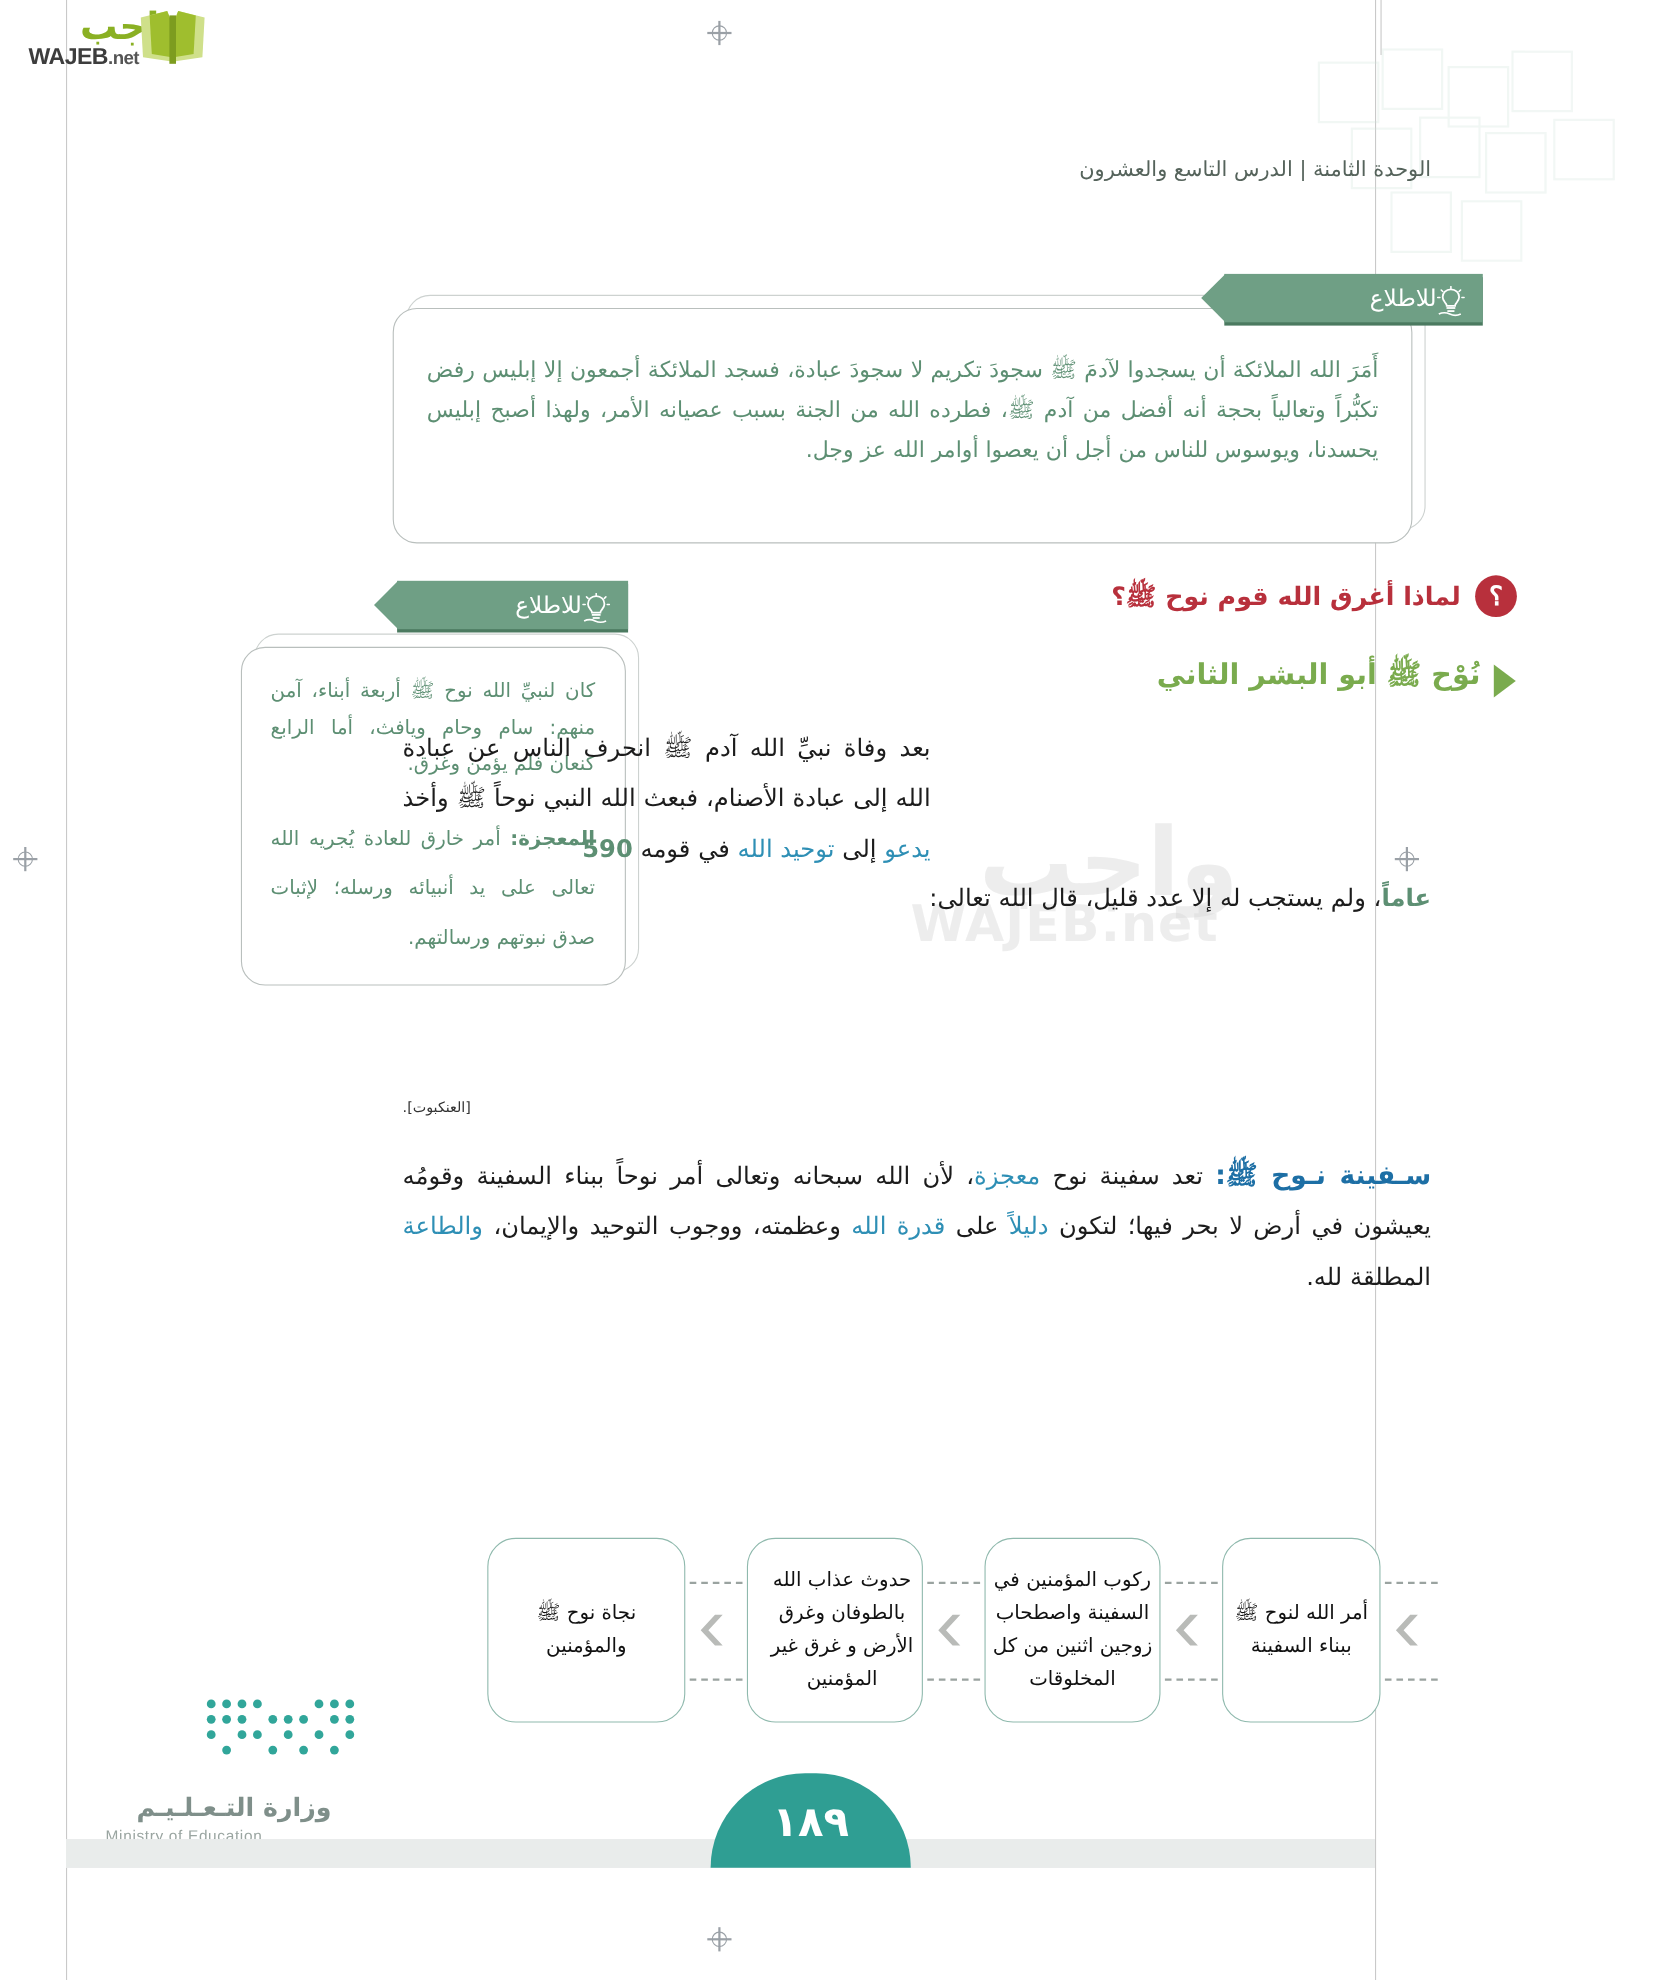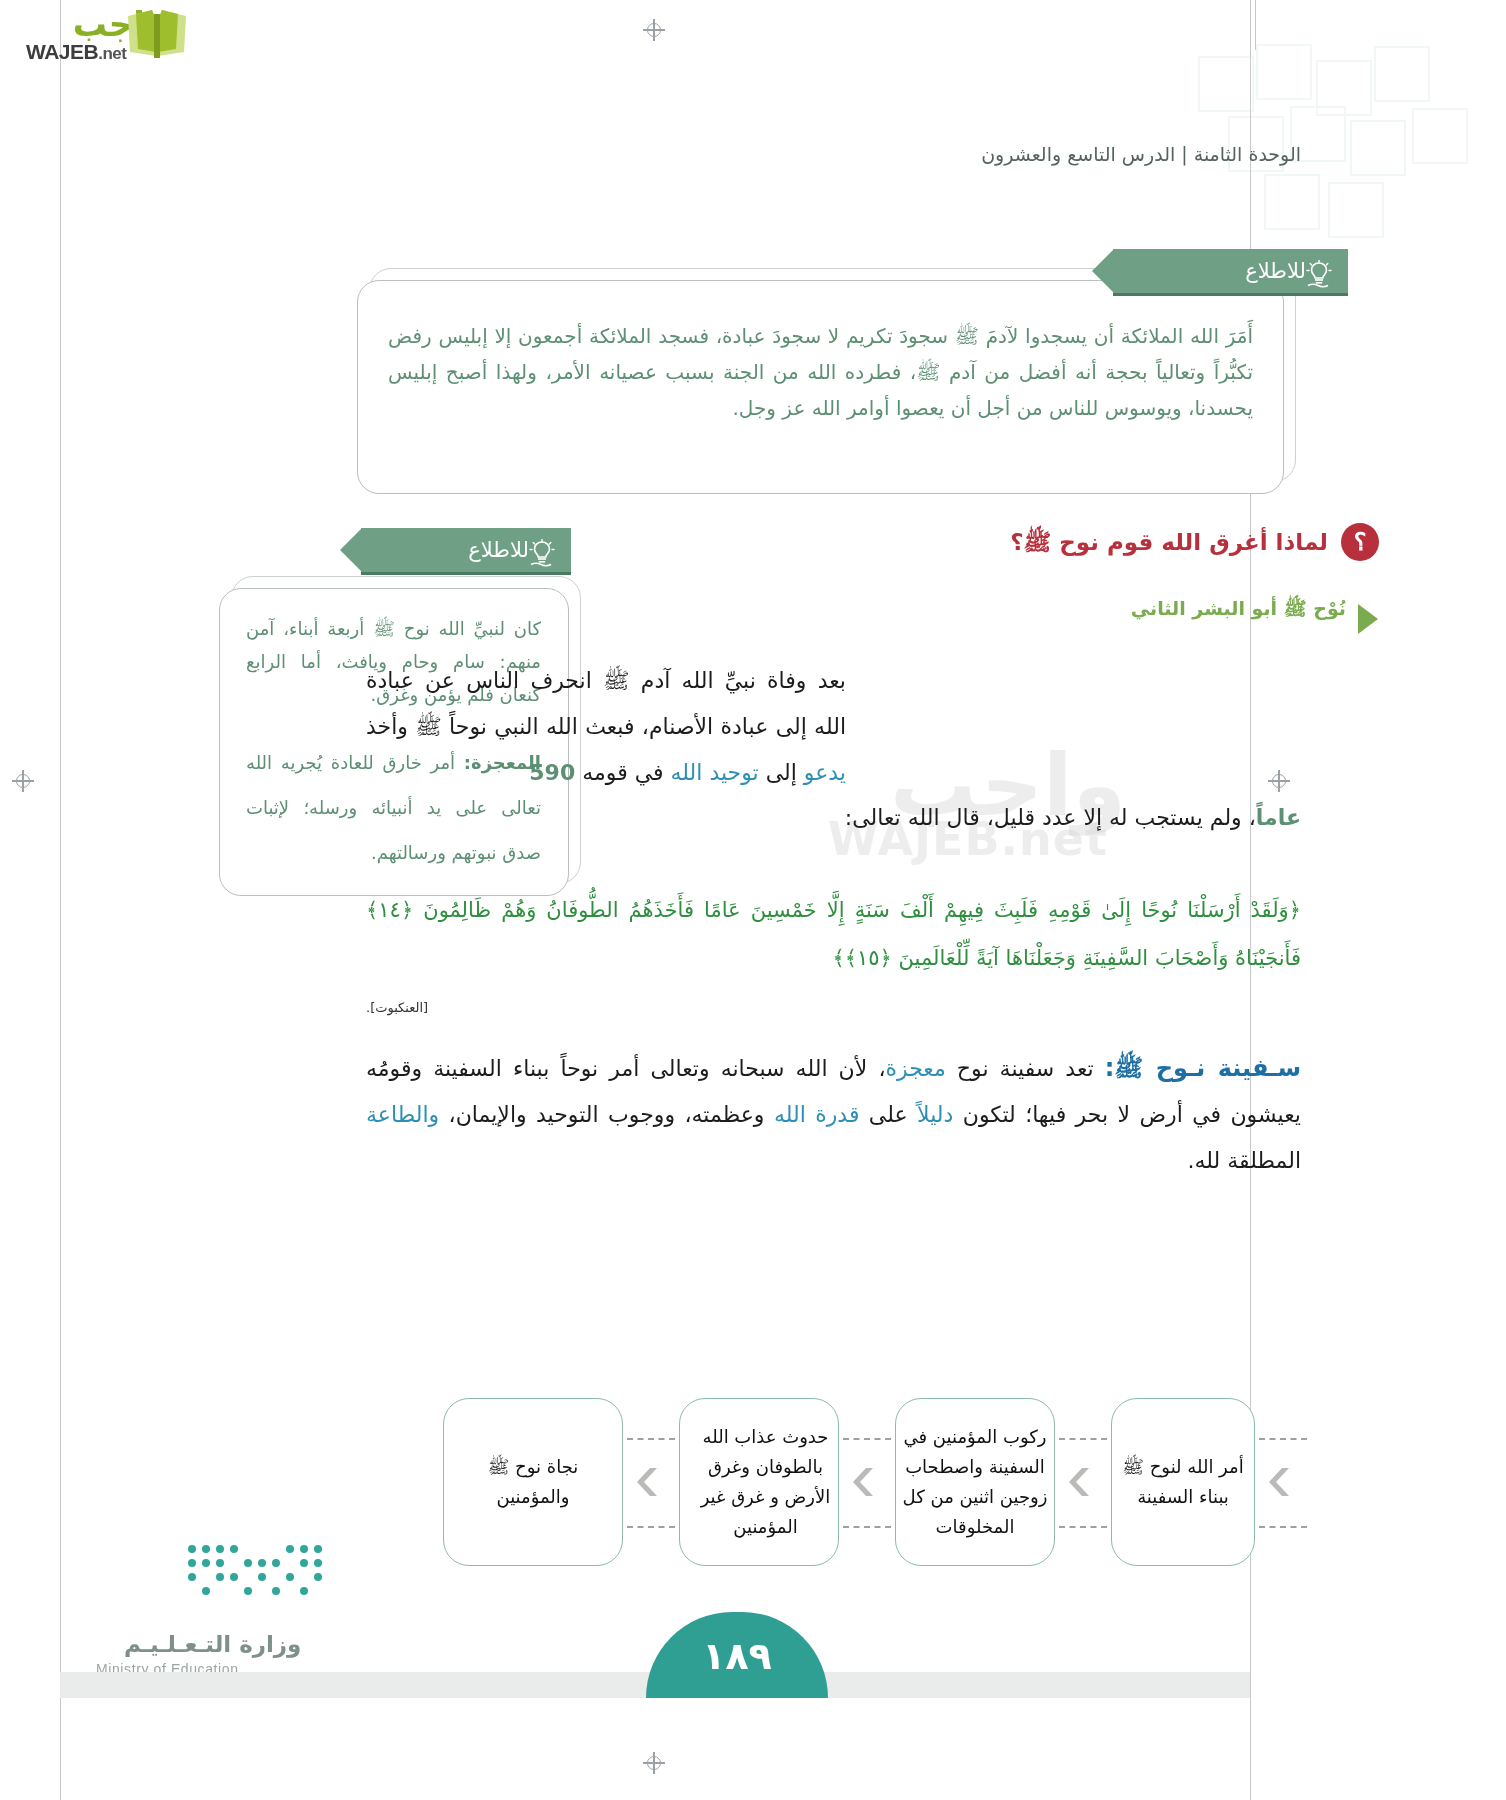--- a/index.html
+++ b/index.html
@@ -101,21 +101,21 @@
   }
 
   
   .sec-arrow{
     position:absolute;width:0;height:0;
     border-top:15px solid transparent;border-bottom:15px solid transparent;
     border-left:20px solid #7aab4e;
   }
   .sec-heading{
     position:absolute;direction:rtl;text-align:right;
-    color:#7aab4e;font-size:19px;font-weight:bold;
+    color:#7aab4e;font-size:26px;font-weight:bold;
     font-family:"DejaVu Sans",sans-serif;
   }
 
   
   .body-par{
     position:absolute;direction:rtl;text-align:justify;
     color:#1c1c1c;font-size:22px;line-height:46px;
     font-family:"DejaVu Sans",sans-serif;
   }
   .kw-blue{color:#2e8fb5;}
@@ -258,21 +258,20 @@
   <div class="wm-center" style="right:398px;top:812px;font-size:46px;letter-spacing:1px;direction:ltr;">WAJEB.net</div>
 
   <div class="body-par" style="right:660px;top:658px;width:480px;">
     <span>بعد وفاة نبيِّ الله آدم ﷺ انحرف الناس عن عبادة الله إلى عبادة الأصنام، فبعث الله النبي نوحاً ﷺ وأخذ </span><span class="kw-blue">يدعو</span><span> إلى </span><span class="kw-blue">توحيد الله</span><span> في قومه </span><span class="kw-green">590</span>
   </div>
 
   <div class="body-par" style="right:205px;top:795px;width:935px;">
     <span class="kw-green"> عاماً</span><span>، ولم يستجب له إلا عدد قليل، قال الله تعالى:</span>
   </div>
 
-  <div class="body-par ayah" style="right:205px;top:886px;width:935px;font-size:21px;line-height:48px;text-align:justify;">﴿وَلَقَدْ أَرْسَلْنَا نُوحًا إِلَىٰ قَوْمِهِ فَلَبِثَ فِيهِمْ أَلْفَ سَنَةٍ إِلَّا خَمْسِينَ عَامًا فَأَخَذَهُمُ الطُّوفَانُ وَهُمْ ظَالِمُونَ ﴿١٤﴾ فَأَنجَيْنَاهُ وَأَصْحَابَ السَّفِينَةِ وَجَعَلْنَاهَا آيَةً لِّلْعَالَمِينَ ﴿١٥﴾﴾</div>
   <div class="body-par src" style="right:205px;top:998px;width:935px;line-height:20px;text-align:left;">[العنكبوت].</div>
 
   <div class="body-par" style="right:205px;top:1045px;width:935px;">
     <span class="term-blue" style="font-size:24px;">سـفينة نـوح ﷺ:</span><span> تعد سفينة نوح </span><span class="kw-blue">معجزة</span><span>، لأن الله سبحانه وتعالى أمر نوحاً ببناء السفينة وقومُه يعيشون في أرض لا بحر فيها؛ لتكون </span><span class="kw-blue">دليلاً</span><span> على </span><span class="kw-blue">قدرة الله</span><span> وعظمته، ووجوب التوحيد والإيمان، </span><span class="kw-blue">والطاعة</span><span> المطلقة لله.</span>
   </div>
 
   <div style="position:absolute;right:195px;top:1398px;width:1010px;height:168px;display:flex;direction:rtl;align-items:stretch;">
 
     <div class="flow-sep" style="width:56px;">
       <div class="dashline" style="top:40px;"></div>

